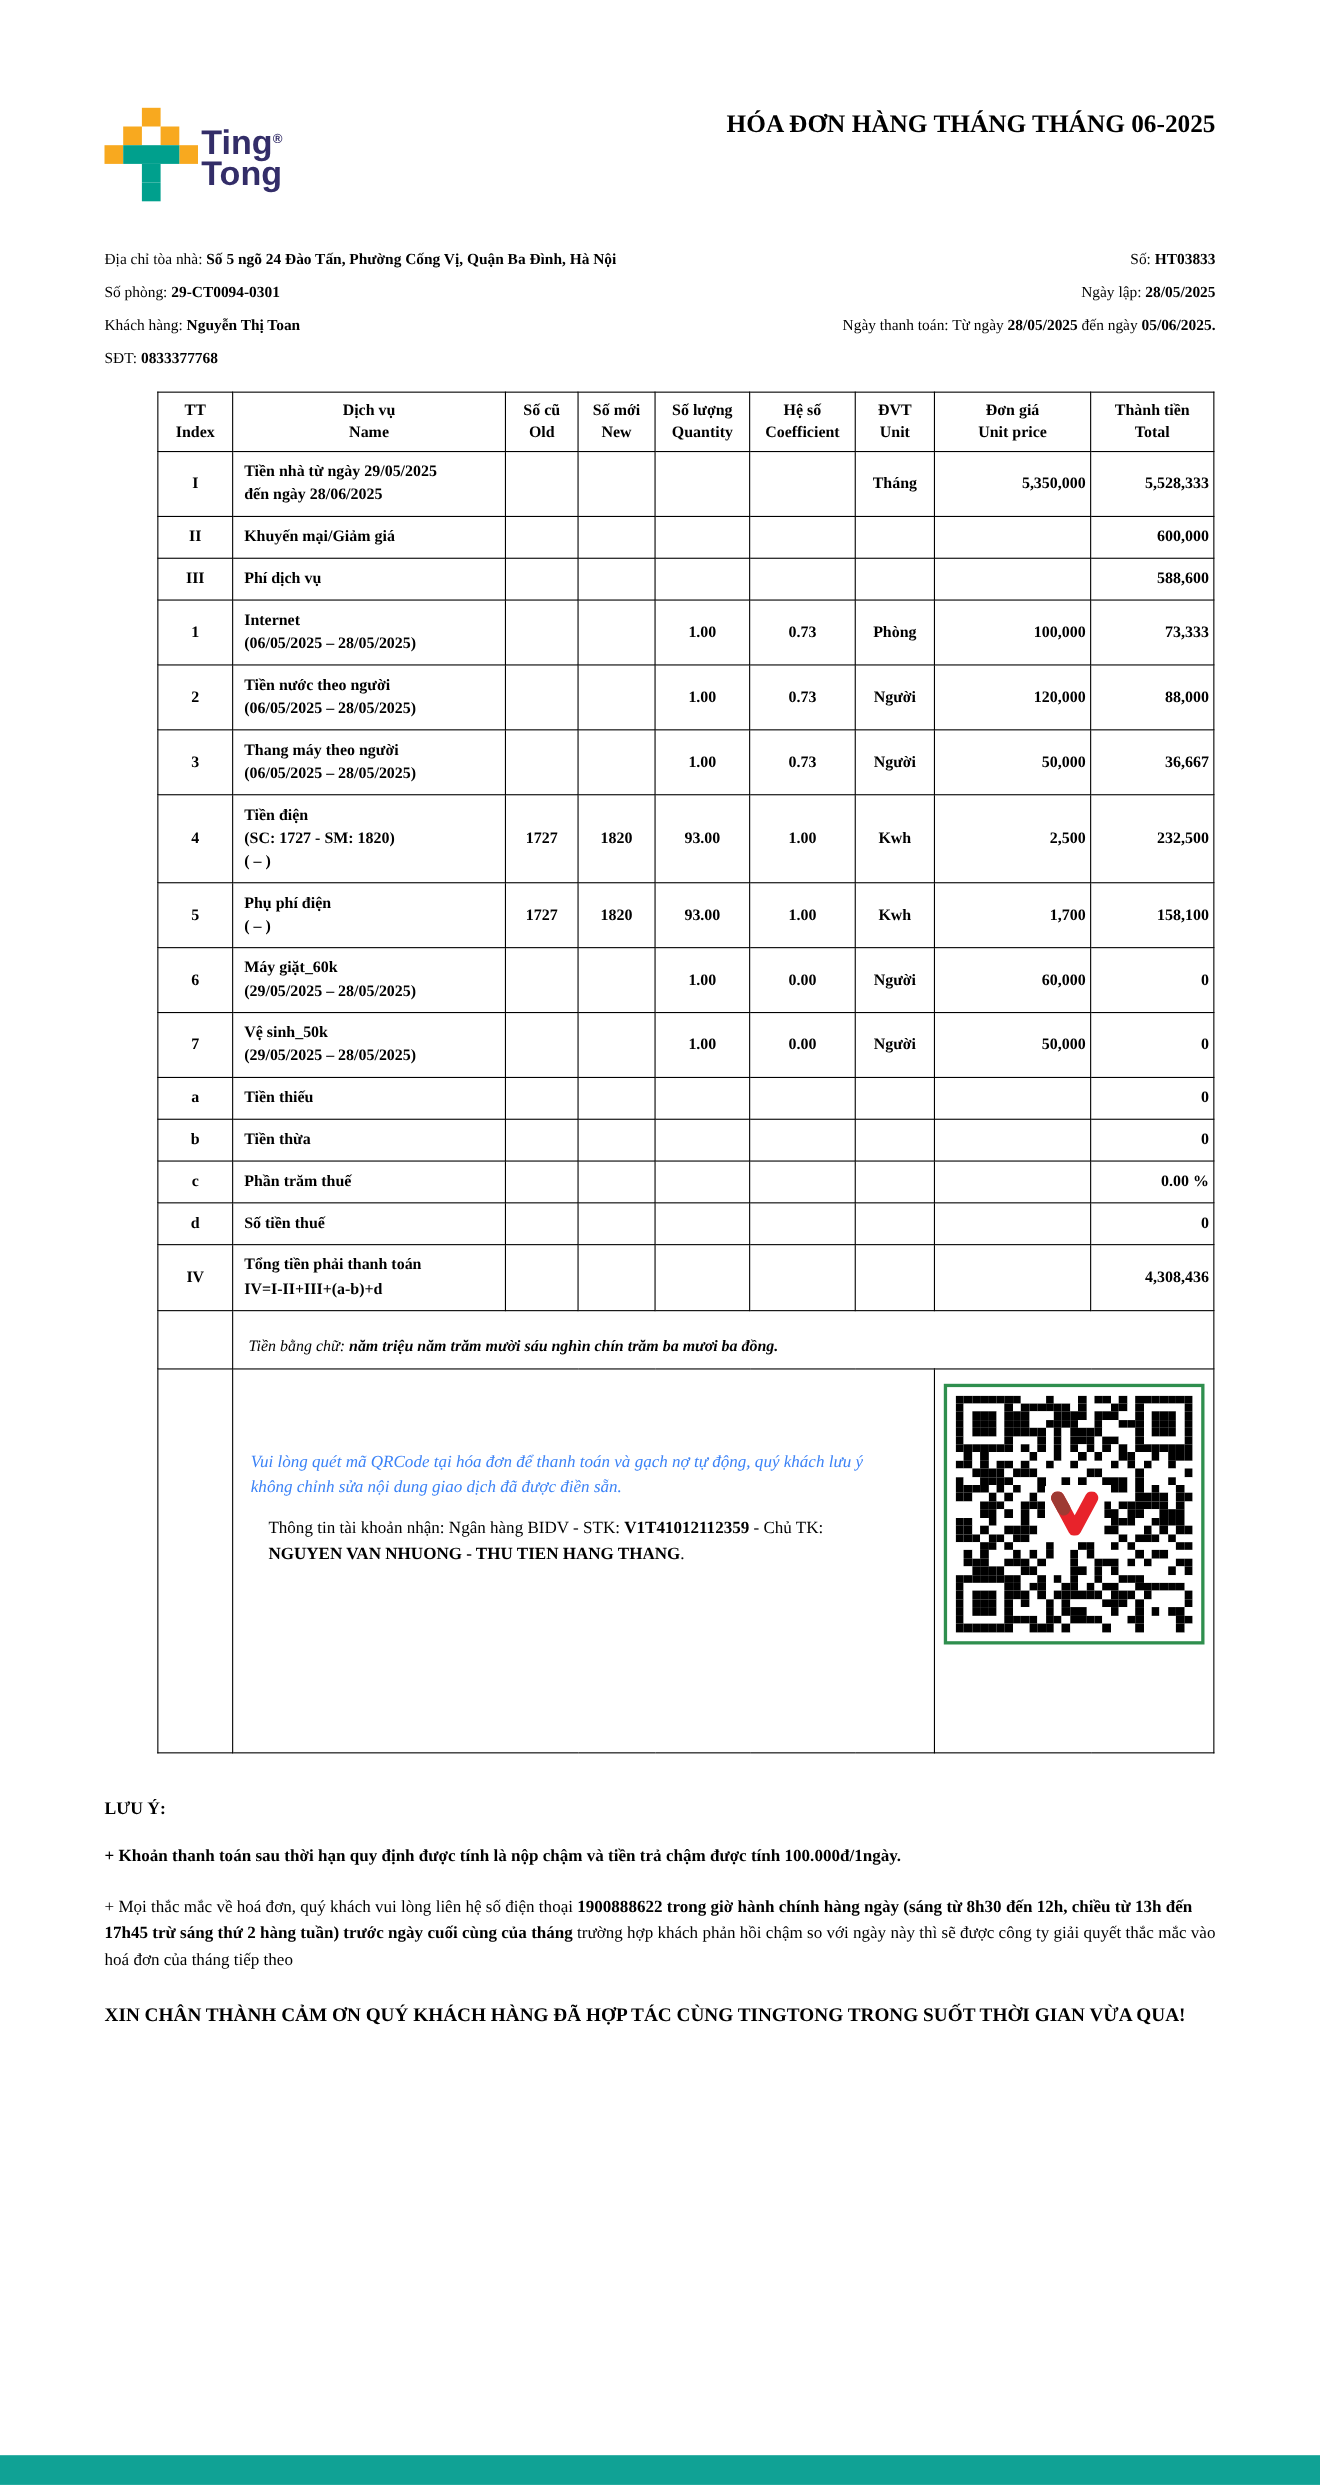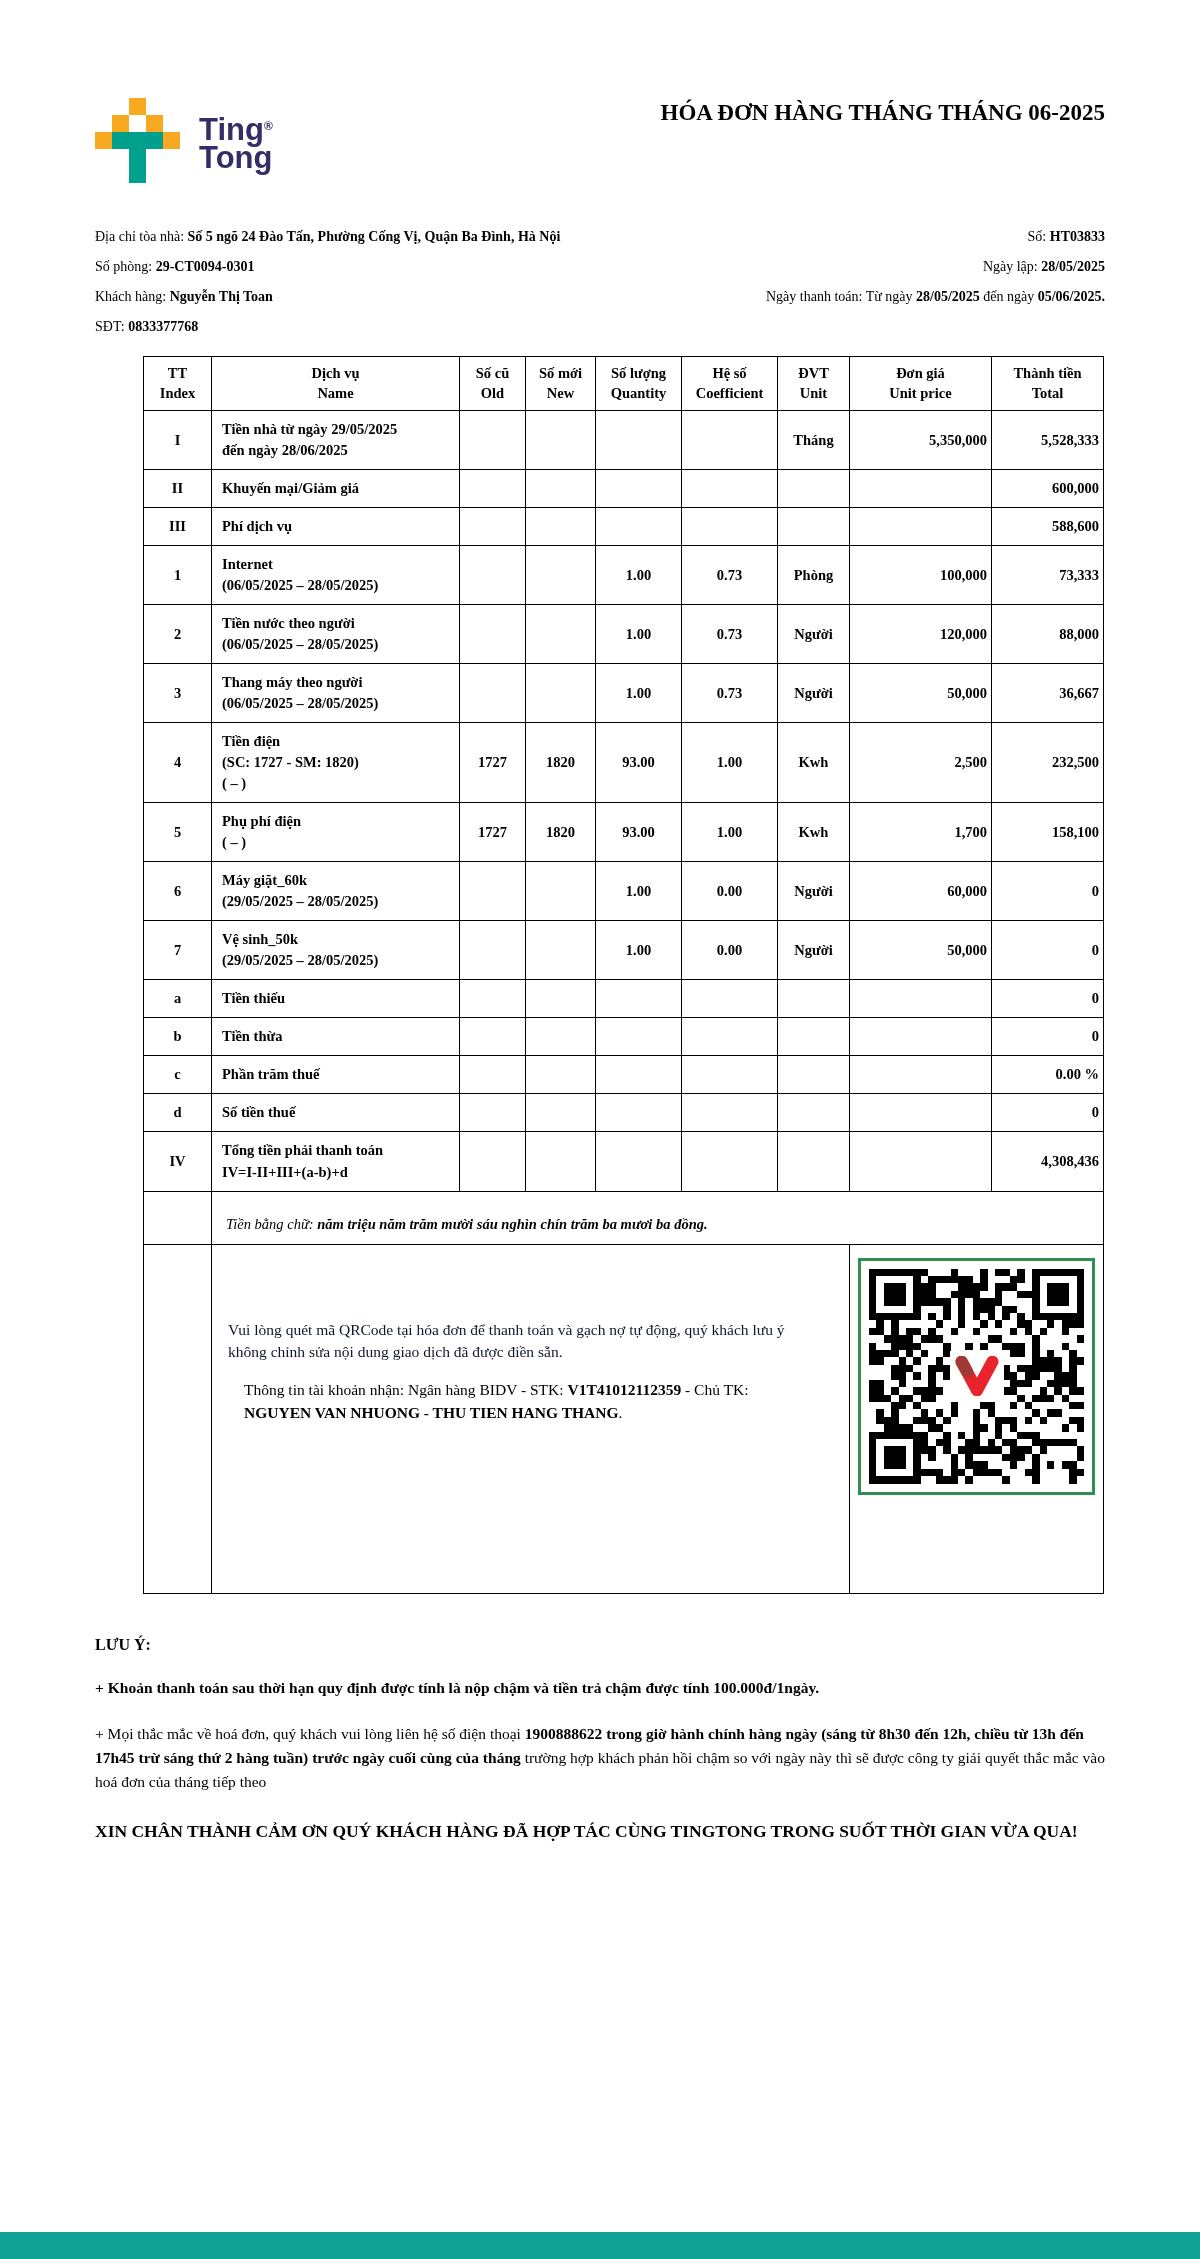--- a/index.html
+++ b/index.html
@@ -2,21 +2,21 @@
 <html><head>
 <meta charset="utf-8">
 <style>
   html,body{margin:0;padding:0;background:#fff;}
   .page{position:relative;width:1200px;height:2259px;margin:0 auto;background:#fff;
         font-family:"Liberation Serif",serif;color:#000;overflow:hidden;}
   .content{padding:98px 95px 0 95px;}
 
   
   .header-row{display:flex;justify-content:space-between;align-items:flex-start;}
-  .logo{display:flex;gap:16px;align-items:flex-start;}
+  .logo{display:flex;align-items:flex-start;}
   .logo-icon{position:relative;width:88px;height:88px;flex:0 0 auto;}
   .px{position:absolute;width:17px;height:17px;}
   .px.y{background:#F8A91F;}
   .px.t{background:#00A08D;}
   .px.bar{width:51px;}
   .logo-text{font-family:"Liberation Sans",sans-serif;font-weight:bold;color:#332D68;
              font-size:31px;line-height:28px;margin-top:14px;}
   .logo-text sup{font-size:12px;vertical-align:10px;}
   .title{width:450px;text-align:right;font-weight:bold;font-size:23px;line-height:29px;margin-top:0;}
 
@@ -34,21 +34,21 @@
   .tbl td{font-weight:bold;padding:8px 6px;vertical-align:middle;line-height:1.45;}
   .tbl td.idx{text-align:center;}
   .tbl td.name{text-align:left;padding-left:10px;}
   .tbl td.num{text-align:center;}
   .tbl td.money{text-align:right;padding-right:4px;}
   .tbl td.words{font-style:italic;font-weight:normal;padding:22px 8px 9px 14px;}
 
   
   .qr-text-cell{font-weight:normal !important;vertical-align:top !important;
                 padding:74px 34px 0 16px !important;font-size:15.5px;line-height:1.5;}
-  .red-note{color:#0f172a;margin:0 0 14px 0;}
+  .red-note{color:#3b82f6;margin:0 0 14px 0;font-style:italic;}
   .account{margin:16px;}
   .qr-cell{vertical-align:top !important;padding:13px 0 0 0 !important;height:335px;}
   .qr-box{position:relative;width:215px;height:215px;border:3px solid #2F8F4E;background:#fff;padding:8px;margin:0 auto;}
   .qr-grid{display:grid;width:215px;height:215px;
            grid-template-columns:repeat(29,1fr);grid-template-rows:repeat(29,1fr);}
   .qr-grid div{background:#fff;}
   .qr-grid div.d{background:#000;}
   .qr-logo{position:absolute;left:50%;top:50%;transform:translate(-50%,-50%);
            width:54px;height:50px;background:#fff;display:flex;align-items:center;justify-content:center;}
 

